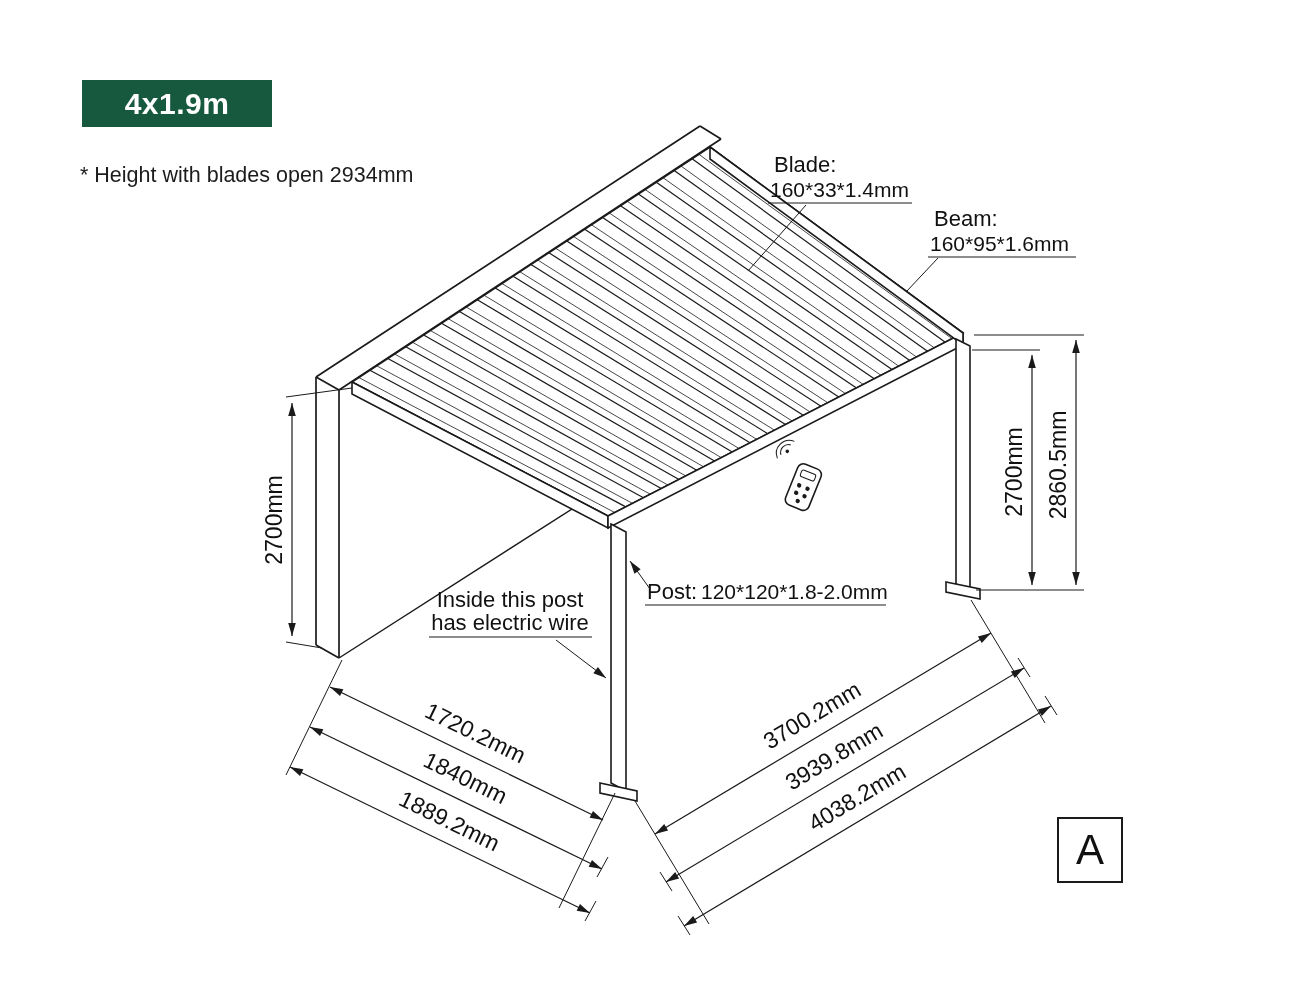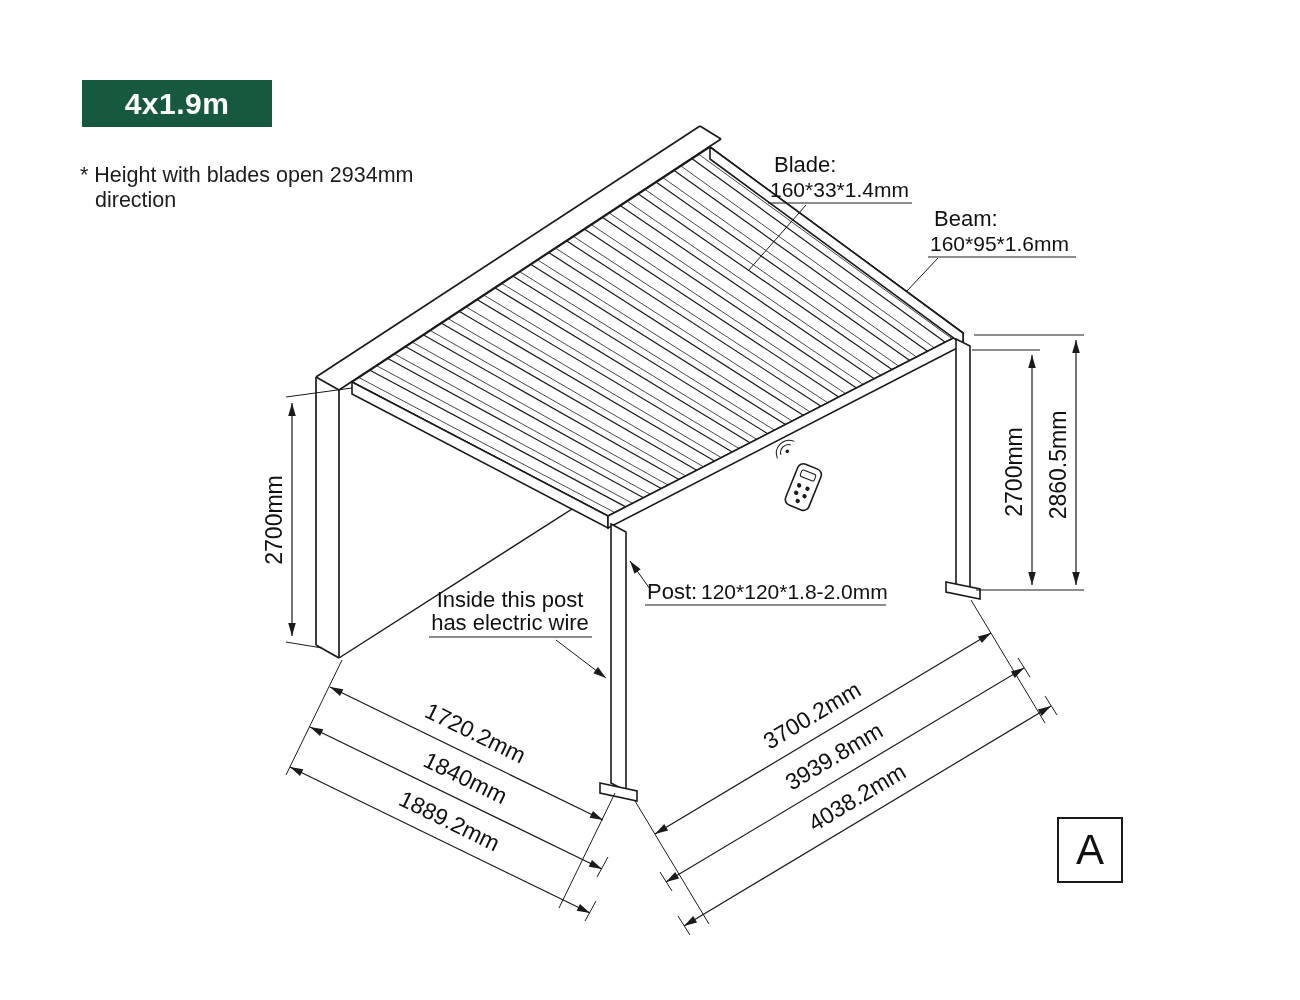--- a/index.html
+++ b/index.html
@@ -26,21 +26,20 @@
 <body>
 
 <div class="canvas">
 
   <div class="size-badge" id="badge" style="background: rgb(23, 89, 63); color: rgb(255, 255, 255);">
     <span>4x1.9m</span>
   </div>
 
   <div class="notes">
     <div>* Height with blades open 2934mm</div>
-    <div class="indent">direction</div>
   </div>
 
   <svg width="1300" height="1000" viewBox="0 0 1300 1000">
     <defs>
       <marker id="arr" markerWidth="16" markerHeight="12" refX="15" refY="6" orient="auto-start-reverse" markerUnits="userSpaceOnUse">
         <path d="M15,6 L2,2.2 L2,9.8 Z" fill="#1a1a1a"></path>
       </marker>
     </defs>
 
     <g>

